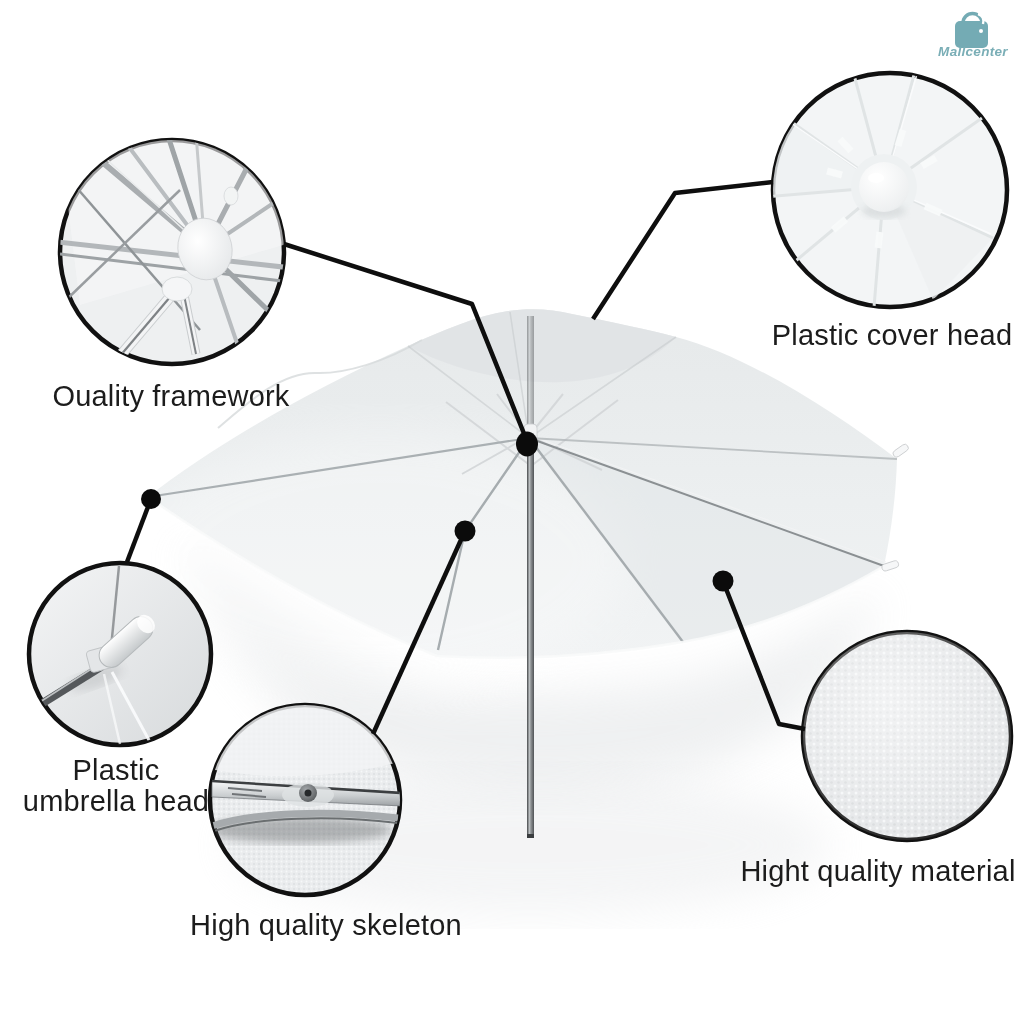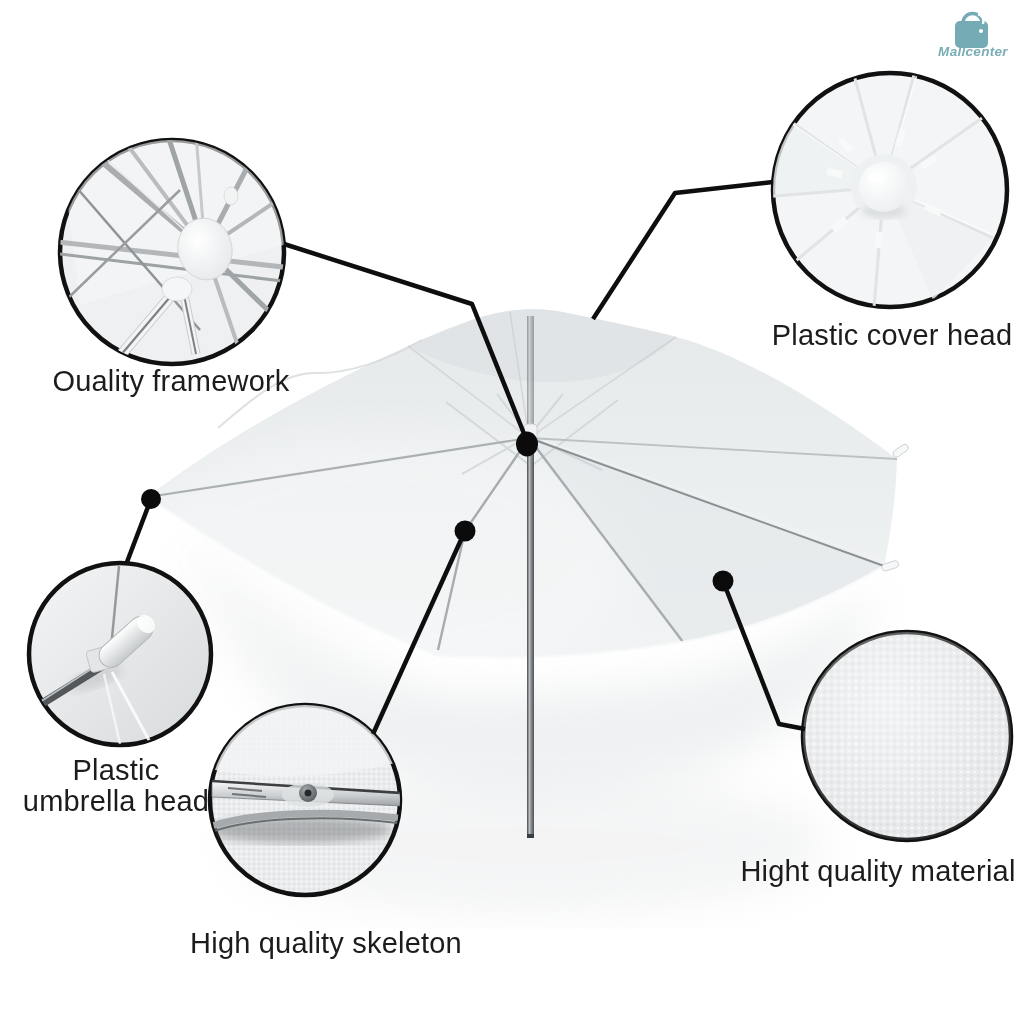--- a/index.html
+++ b/index.html
@@ -282,28 +282,28 @@
   </g>
 
   <g>
     <rect x="955" y="21" width="33" height="27" rx="5" fill="#74abb4"></rect>
     <path d="M 963 23 A 9.5 9.5 0 0 1 982 23" fill="none" stroke="#74abb4" stroke-width="3.4"></path>
     <path d="M 978 14 q 7 2 5 10" fill="none" stroke="#ffffff" stroke-width="2.4"></path>
     <circle cx="981" cy="31" r="2" fill="#ffffff"></circle>
   </g>
 </svg>
 
-<div class="callout-label" style="left:11px;  top:366px; width:320px;">Ouality framework</div>
+<div class="callout-label" style="left:11px;  top:381px; width:320px;">Ouality framework</div>
 
 <div class="callout-label" style="left:732px; top:320px; width:320px;">Plastic cover head</div>
 
 <div class="callout-label" style="left:-4px; top:755px; width:240px;">
   <div>Plastic</div>
   <div>umbrella head</div>
 </div>
 
-<div class="callout-label" style="left:166px; top:910px; width:320px;margin-top:18px;">High quality skeleton</div>
+<div class="callout-label" style="left:166px; top:910px; width:320px;">High quality skeleton</div>
 
 <div class="callout-label" style="left:718px; top:856px; width:320px;">Hight quality material</div>
 
 <div class="brand-text">Mallcenter</div>
 
 </div>
 
 </body></html>

